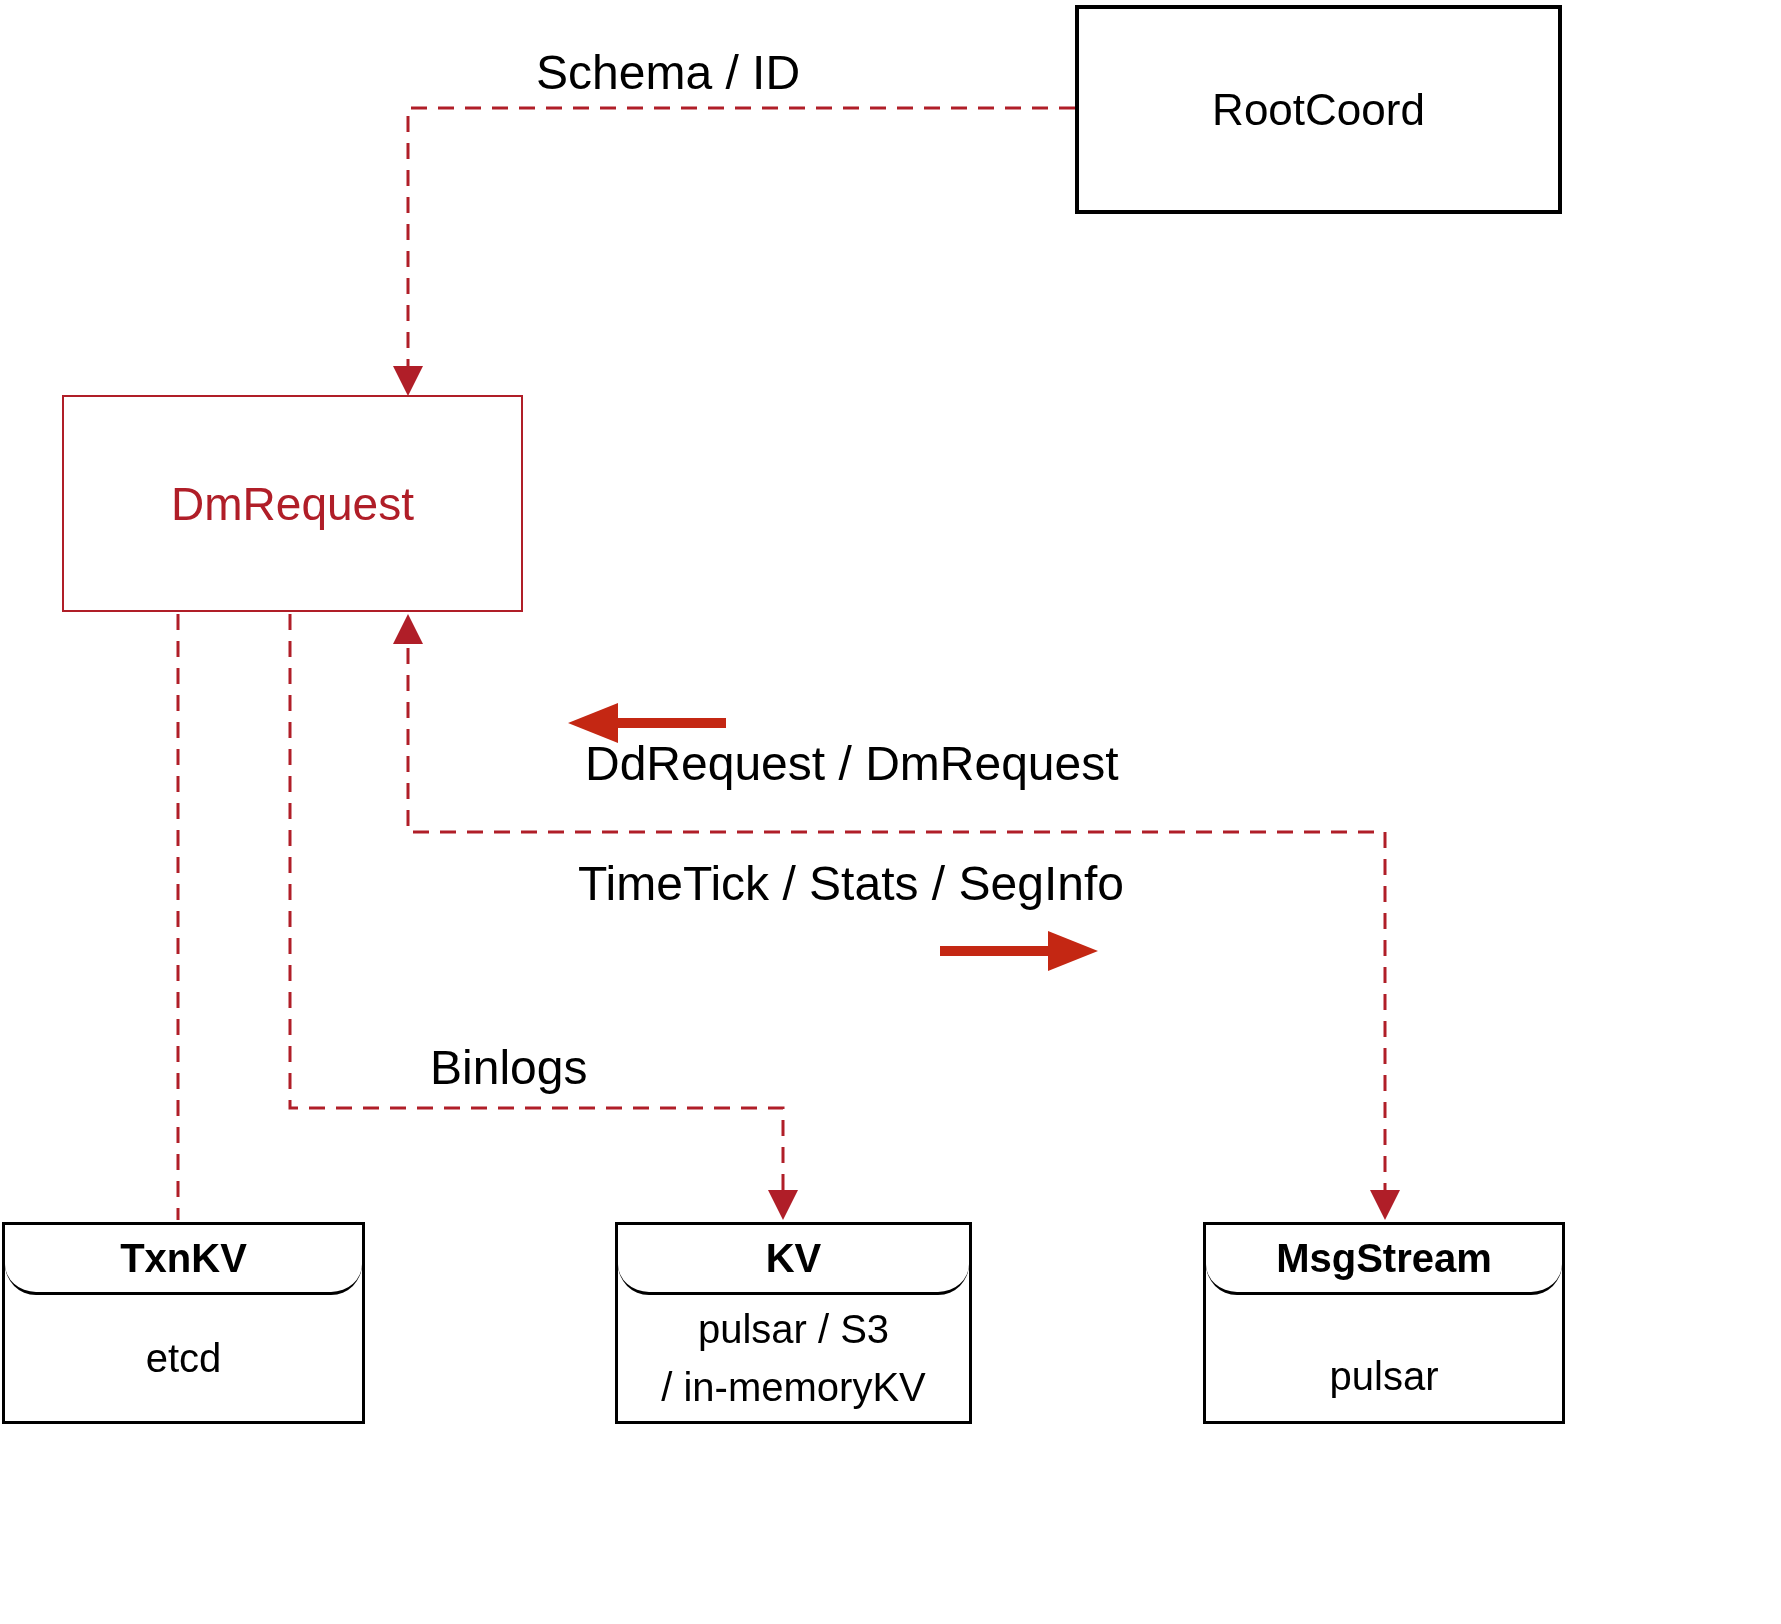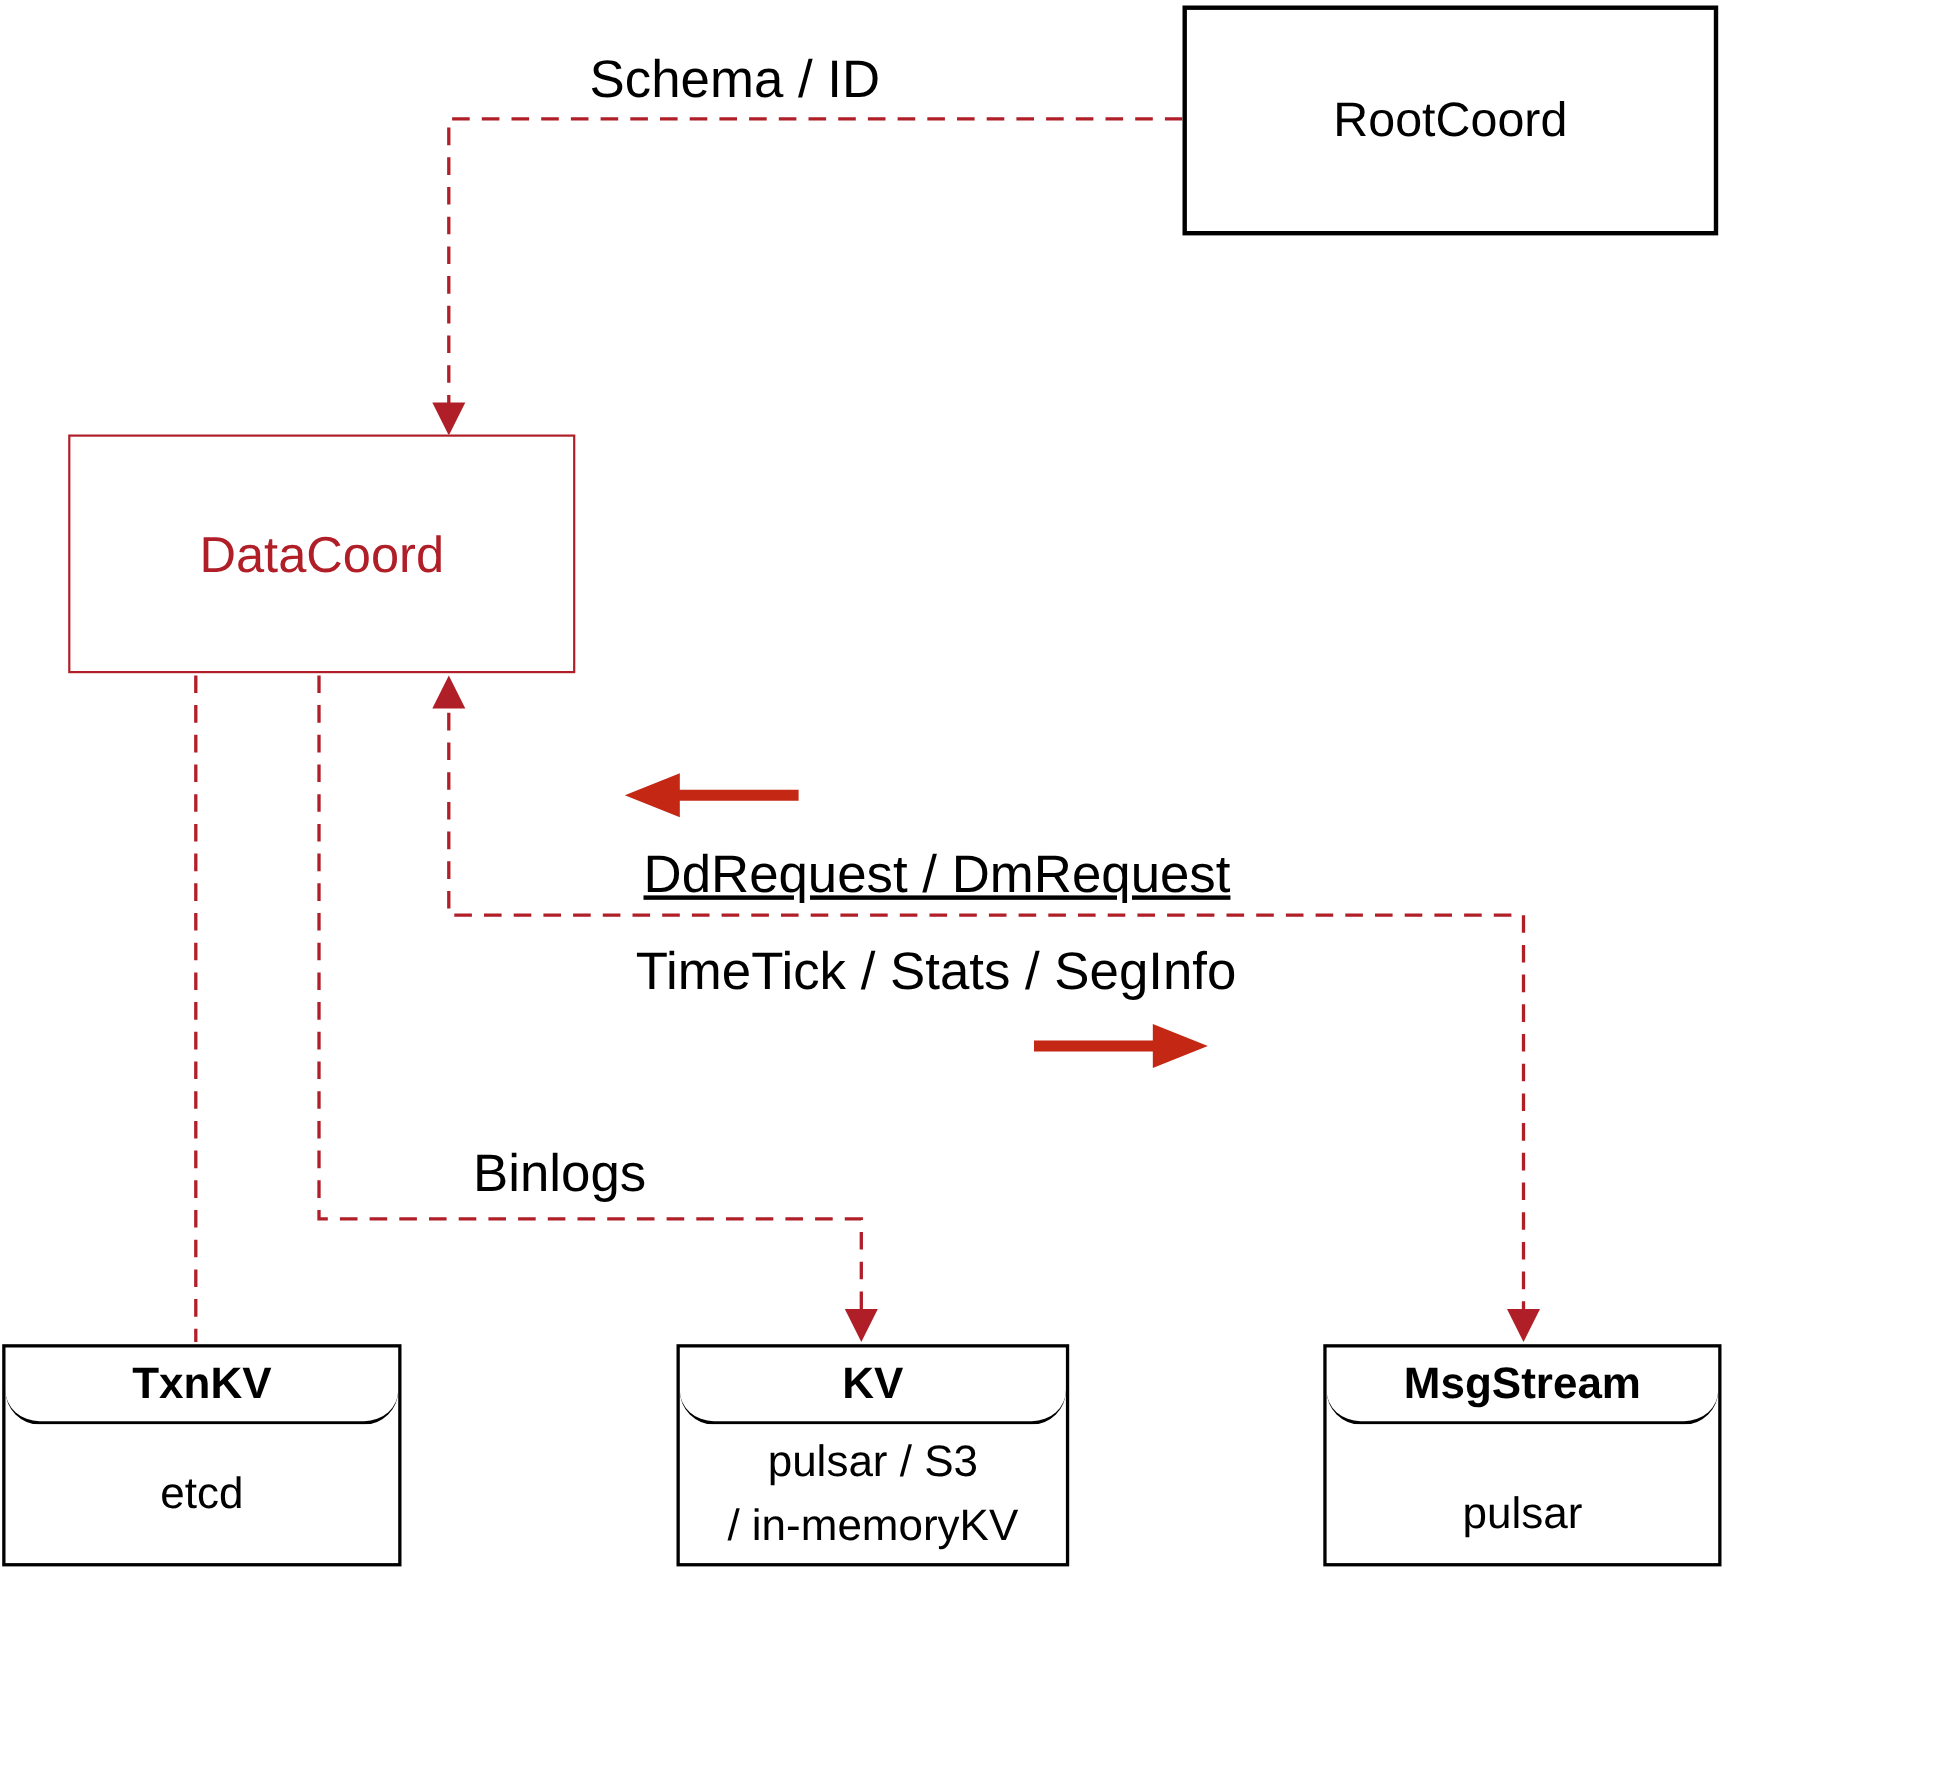--- a/index.html
+++ b/index.html
@@ -91,21 +91,21 @@
     line-height: 1.45;
     text-align: center;
   }
   .edge-label {
     position: absolute;
     font-size: 48px;
     color: var(--ink);
     white-space: nowrap;
   }
   .lbl-schema  { left: 536px; top: 45px; }
-  .lbl-ddreq   { left: 585px; top: 768px; text-decoration: underline; }
+  .lbl-ddreq   { left: 585px; top: 736px; }
   .lbl-timetick{ left: 578px; top: 856px; }
   .lbl-binlogs { left: 430px; top: 1040px; }
 </style>
 </head>
 <body>
 
 <div class="canvas">
 
   <svg class="edges" viewBox="0 0 1781 1624" aria-hidden="true">
 
@@ -126,21 +126,21 @@
 
     <line class="solid" x1="940" y1="951" x2="1052" y2="951"></line>
     <polygon class="arrow-solid" points="1098,951 1048,931 1048,971"></polygon>
   </svg>
 
   <div class="node rootcoord">
     <span>RootCoord</span>
   </div>
 
   <div class="node datacoord">
-    <span>DataCoord</span>
+    <span>DmRequest</span>
   </div>
 
   <div class="table-node txnkv">
     <div class="table-head">TxnKV</div>
     <div class="table-body">
       <span>etcd</span>
     </div>
   </div>
 
   <div class="table-node kv">

